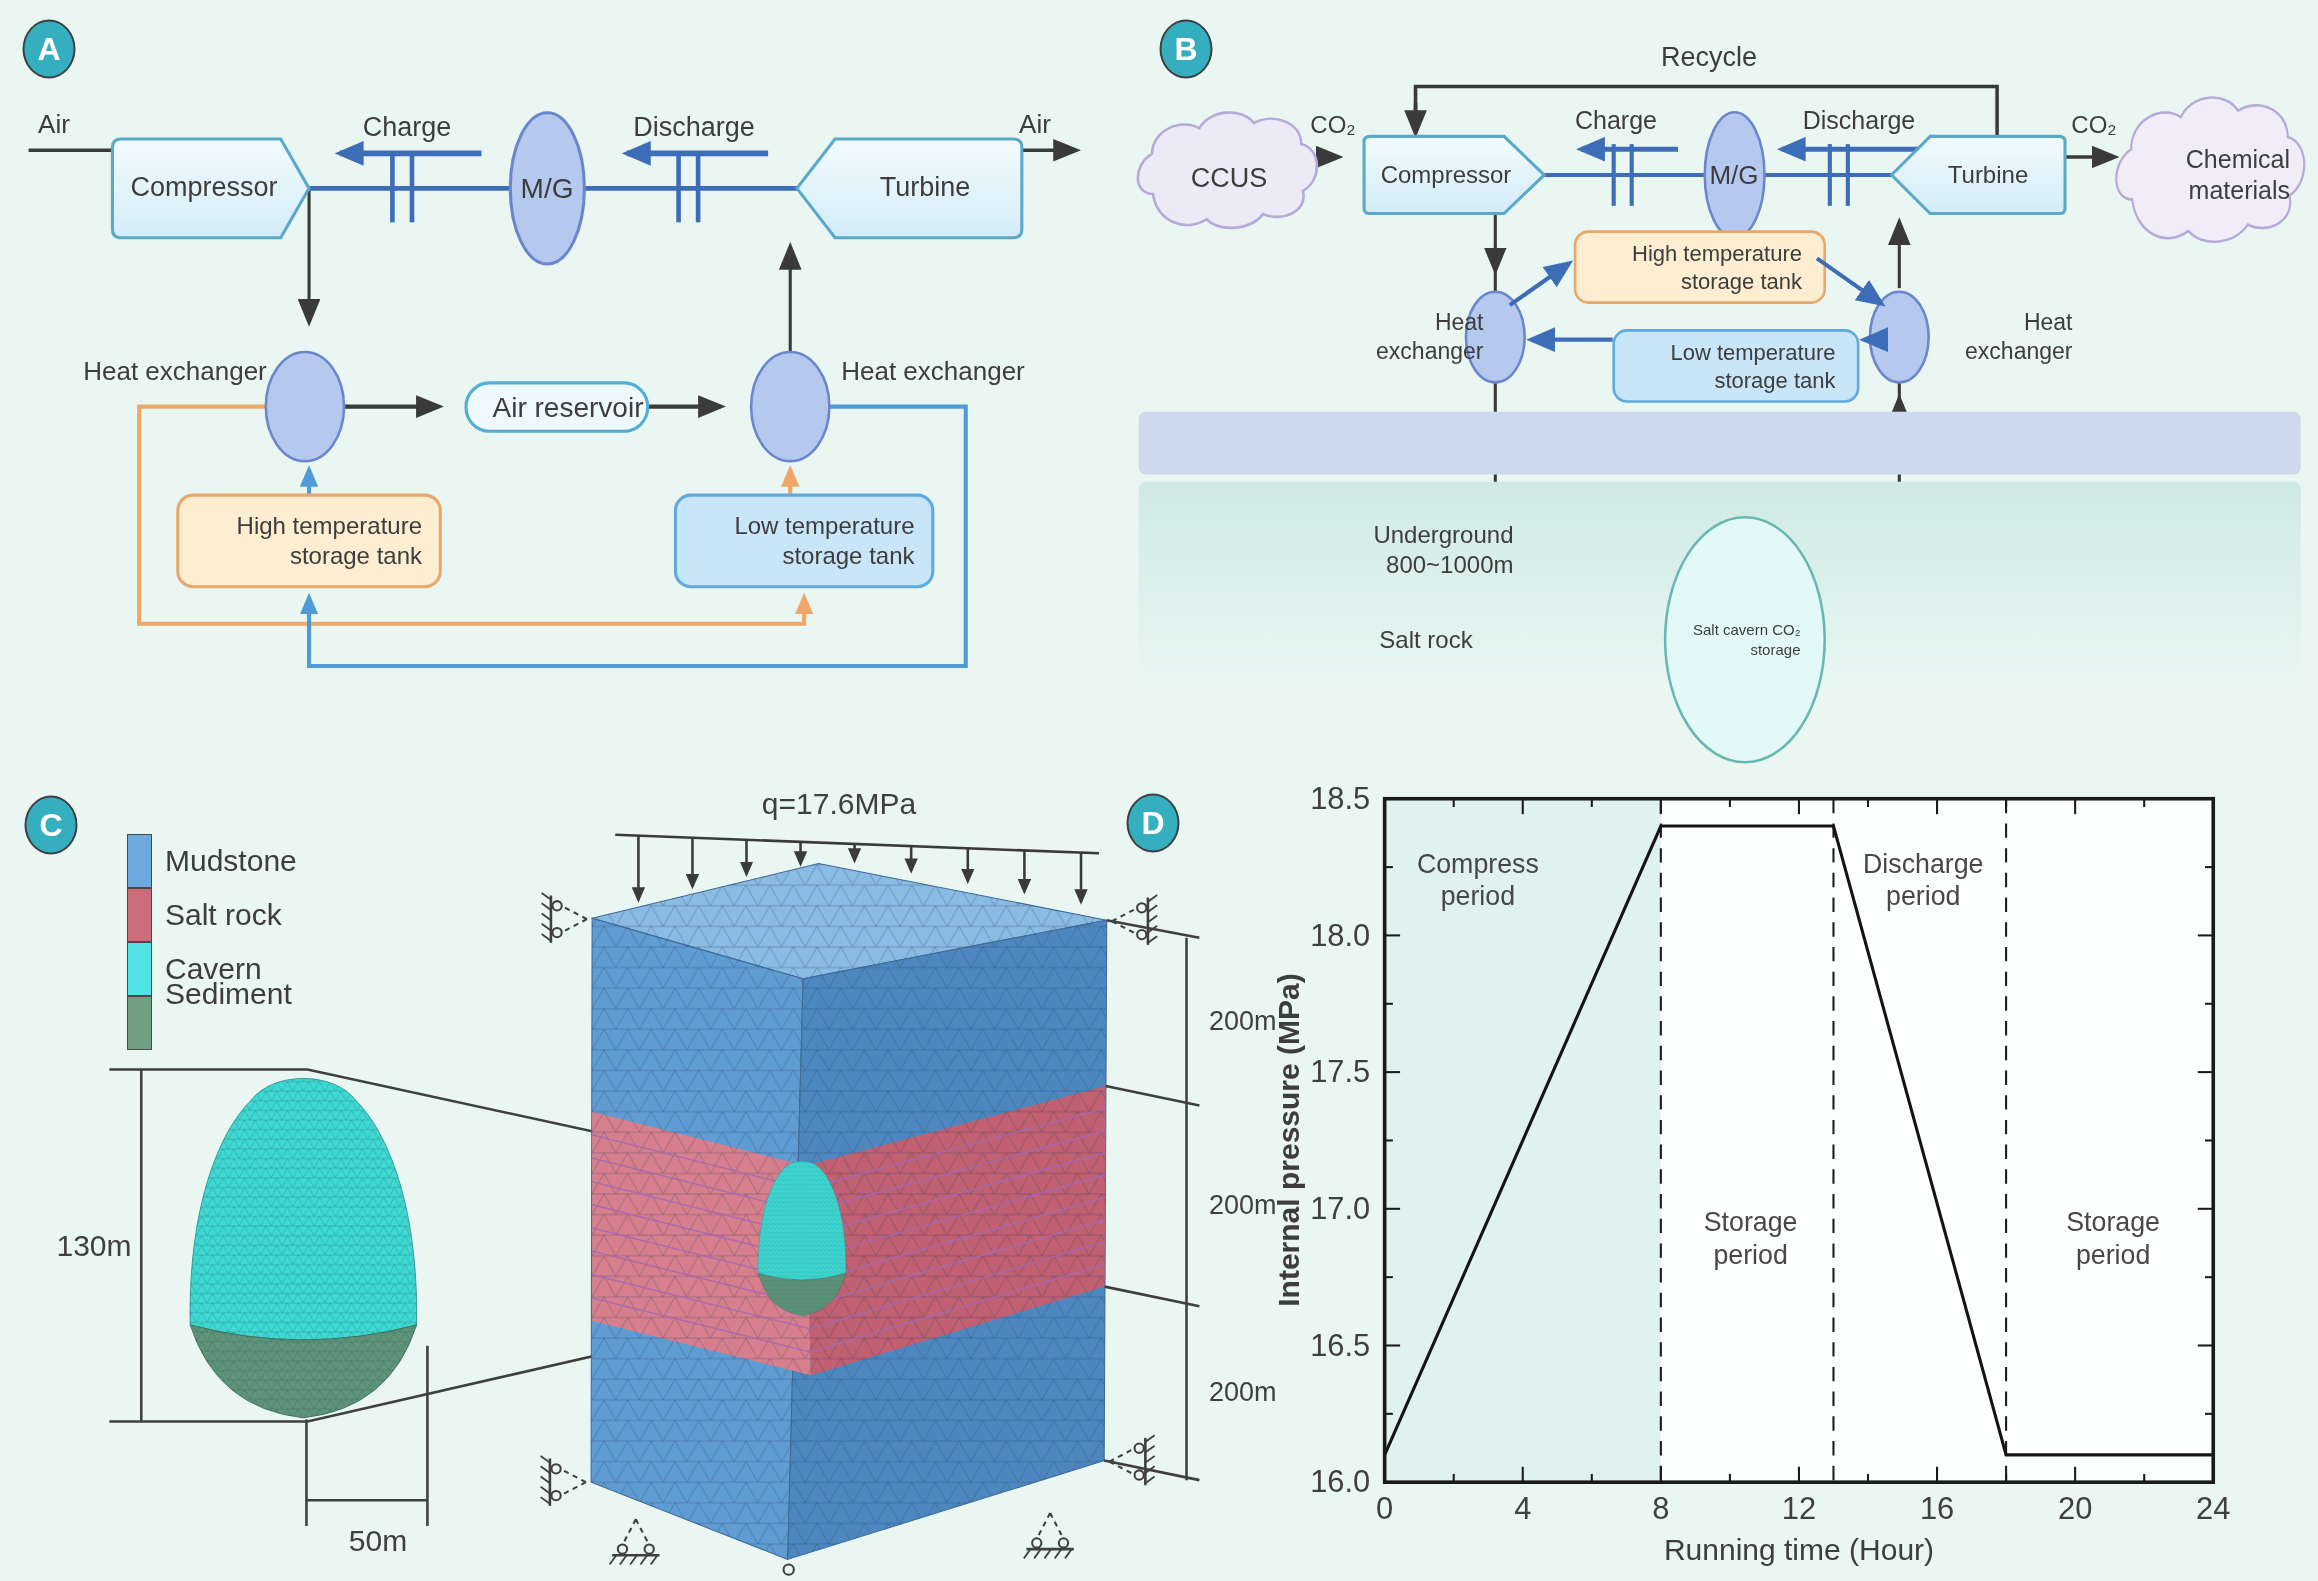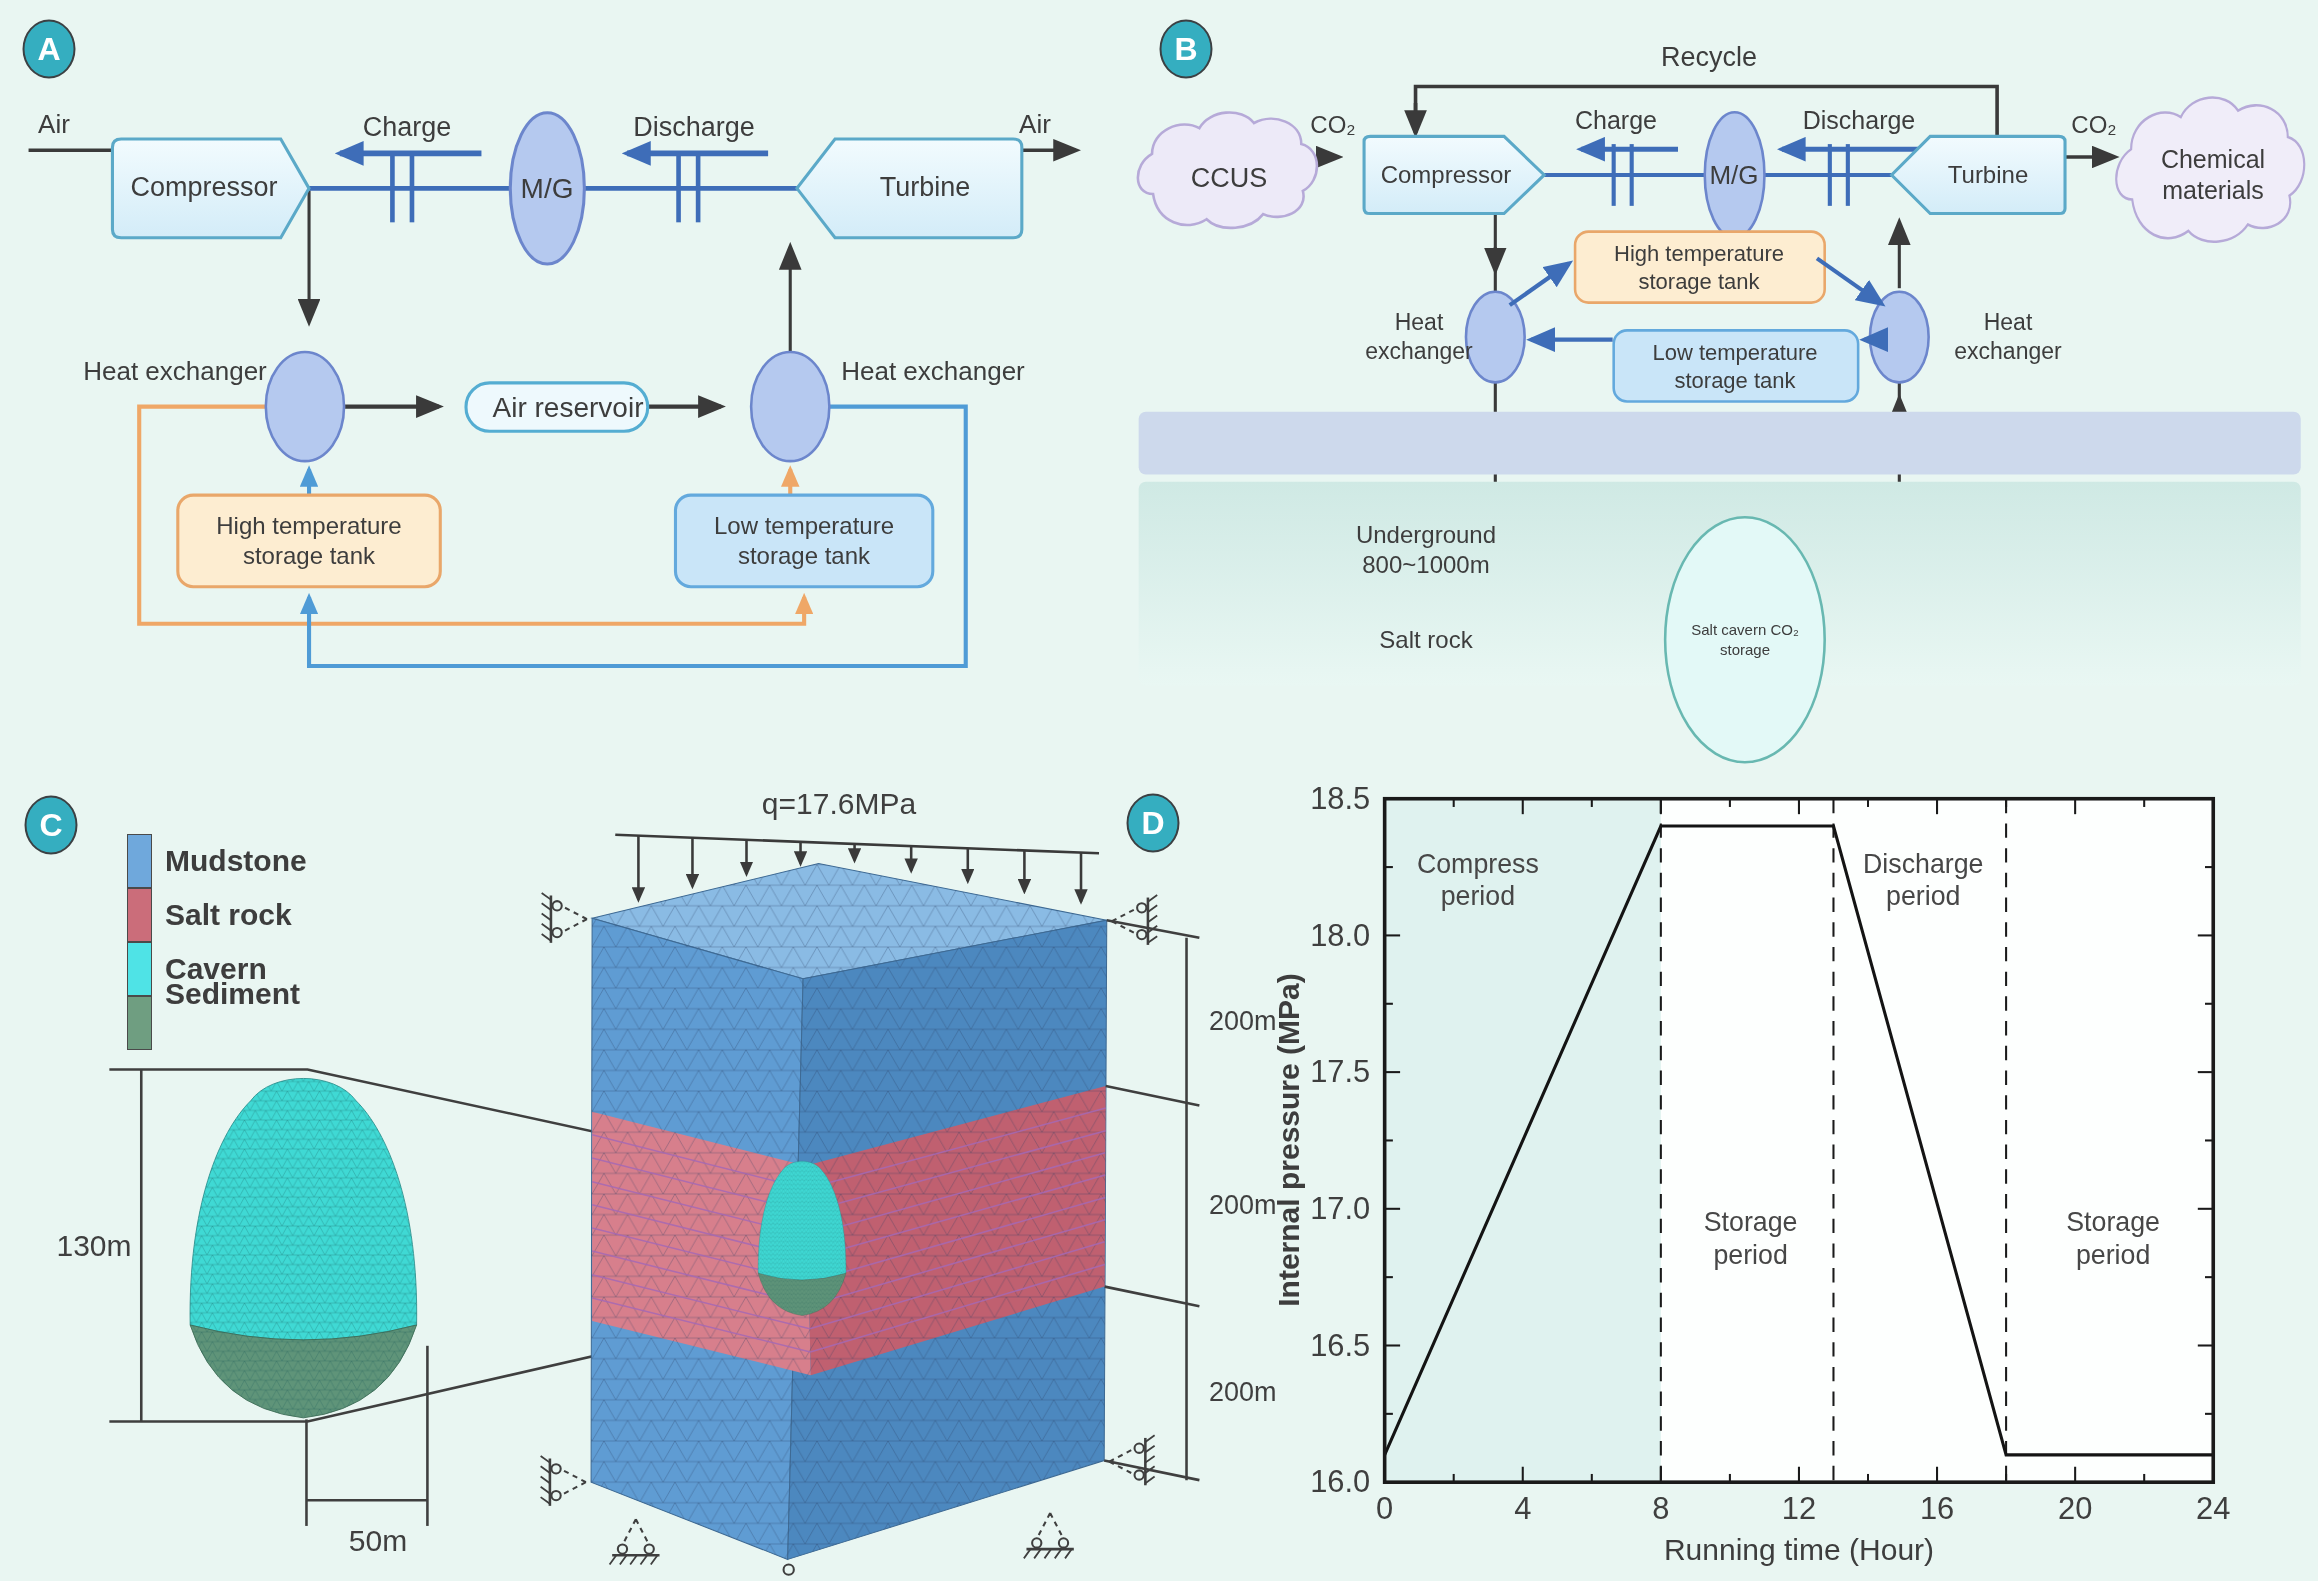--- a/index.html
+++ b/index.html
@@ -1,26 +1,26 @@
 <!DOCTYPE html>
 <html style="font-size:8.2px"><head>
 <meta charset="utf-8">
 <style>
   html,body{margin:0;padding:0;background:#e9f6f2;}
   #canvas{position:relative;width:2319px;height:1581px;background:#e9f6f2;overflow:hidden;
           font-family:"Liberation Sans","DejaVu Sans",sans-serif;}
   .layer{position:absolute;left:0;top:0;pointer-events:none;}
   .lbl{position:absolute;transform:translate(-50%,-50%);color:#3d3d3d;white-space:nowrap;
        text-align:center;line-height:1.25;}
-  .wrap{white-space:normal;}
+  .wrap{white-space:normal;text-align:right;}
   .badge{position:absolute;transform:translate(-50%,-50%);width:49px;height:55px;border-radius:50%;
          background:#35aec0;border:2.1px solid #3c4043;color:#ffffff;font-size:32px;font-weight:bold;
          display:flex;align-items:center;justify-content:center;}
   .swatch{position:absolute;width:25px;height:54px;border:1.5px solid #4a4a4a;box-sizing:border-box;}
-  .legend-lbl{position:absolute;transform:translate(0,-50%);color:#3d3d3d;font-size:30px;white-space:nowrap;font-weight:bold;}
+  .legend-lbl{position:absolute;transform:translate(0,-50%);color:#3d3d3d;font-size:30px;white-space:nowrap;}
   .dim{color:#3f3f3f;}
   #chart-svg text{font-family:"Liberation Sans","DejaVu Sans",sans-serif;}
 </style>
 </head>
 <body>
 
 <div id="canvas">
 
 <svg class="layer" width="2319" height="1581" viewBox="0 0 4505 3072">
   <defs>

